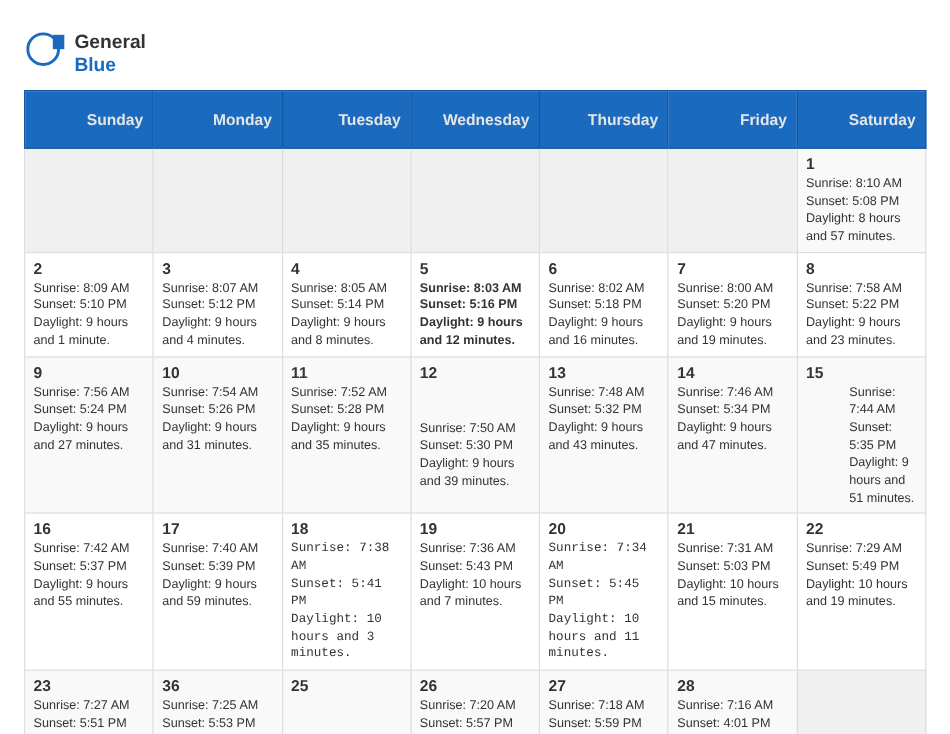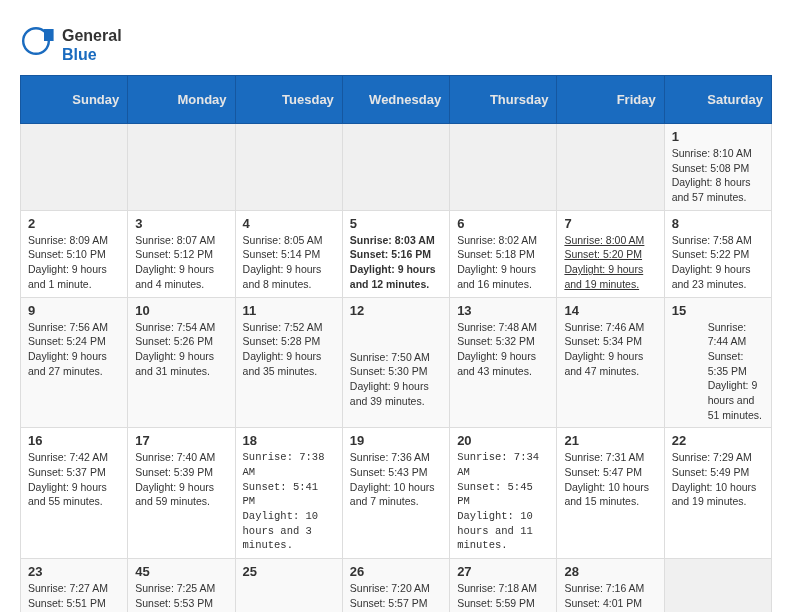--- a/index.html
+++ b/index.html
@@ -150,21 +150,21 @@
 Daylight: 9 hours and 12 minutes.</div>
         </td>
         <td>
           <span class="day-number">6</span>
           <div class="day-info" style="white-space: pre-line;">Sunrise: 8:02 AM
 Sunset: 5:18 PM
 Daylight: 9 hours and 16 minutes.</div>
         </td>
         <td>
           <span class="day-number">7</span>
-          <div class="day-info" style="white-space: pre-line; text-decoration: underline;">Sunrise: 8:00 AM
+          <div class="day-info" style="white-space: pre-line;">Sunrise: 8:00 AM
 Sunset: 5:20 PM
 Daylight: 9 hours and 19 minutes.</div>
         </td>
         <td>
           <span class="day-number">8</span>
           <div class="day-info" style="white-space: pre-line;">Sunrise: 7:58 AM
 Sunset: 5:22 PM
 Daylight: 9 hours and 23 minutes.</div>
         </td>
       </tr>
@@ -239,39 +239,39 @@
         </td>
         <td>
           <span class="day-number">20</span>
           <div class="day-info" style="white-space: pre-line; font-family: Liberation Mono, monospace;">Sunrise: 7:34 AM
 Sunset: 5:45 PM
 Daylight: 10 hours and 11 minutes.</div>
         </td>
         <td>
           <span class="day-number">21</span>
           <div class="day-info" style="white-space: pre-line;">Sunrise: 7:31 AM
-Sunset: 5:47 PM
+Sunset: 5:03 PM
 Daylight: 10 hours and 15 minutes.</div>
         </td>
         <td>
           <span class="day-number">22</span>
           <div class="day-info" style="white-space: pre-line;">Sunrise: 7:29 AM
 Sunset: 5:49 PM
 Daylight: 10 hours and 19 minutes.</div>
         </td>
       </tr>
       <tr>
         <td>
           <span class="day-number">23</span>
           <div class="day-info" style="white-space: pre-line;">Sunrise: 7:27 AM
 Sunset: 5:51 PM
 Daylight: 10 hours and 24 minutes.</div>
         </td>
         <td>
-          <span class="day-number">45</span>
+          <span class="day-number">36</span>
           <div class="day-info" style="white-space: pre-line;">Sunrise: 7:25 AM
 Sunset: 5:53 PM
 Daylight: 10 hours and 28 minutes.</div>
         </td>
         <td>
           <span class="day-number">25</span>
           <div class="day-info" style="white-space: pre-line; margin-top: 40px;">Sunrise: 7:23 AM
 Sunset: 5:55 PM
 Daylight: 10 hours and 32 minutes.</div>
         </td>

